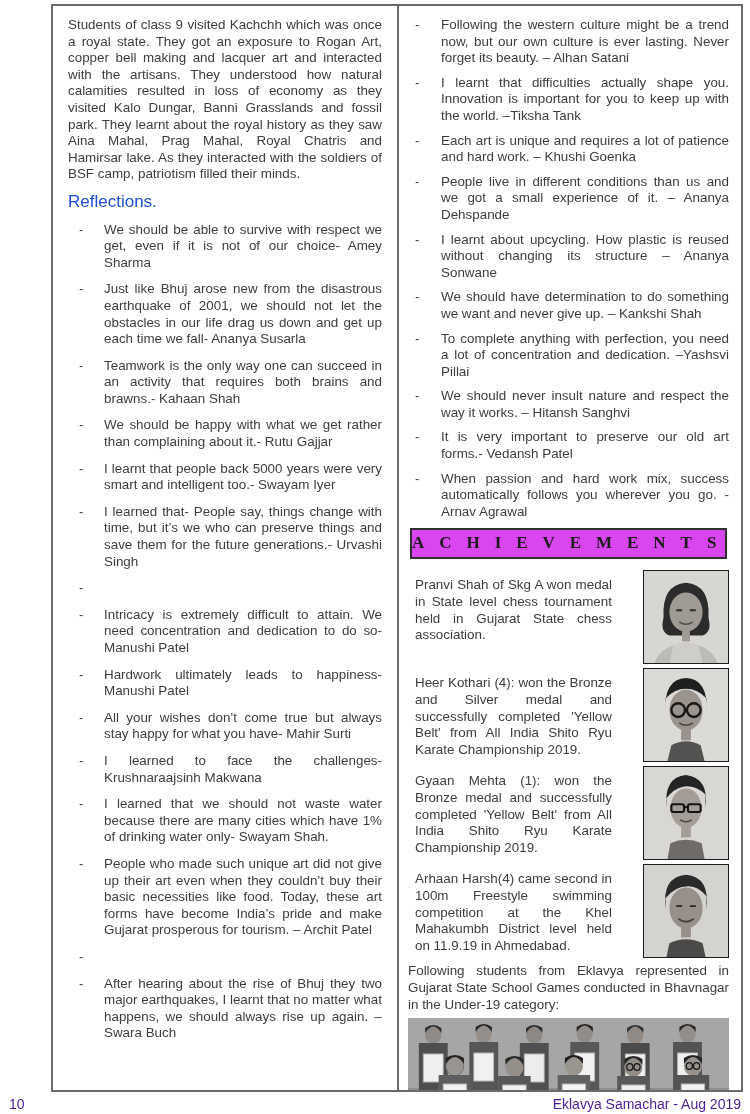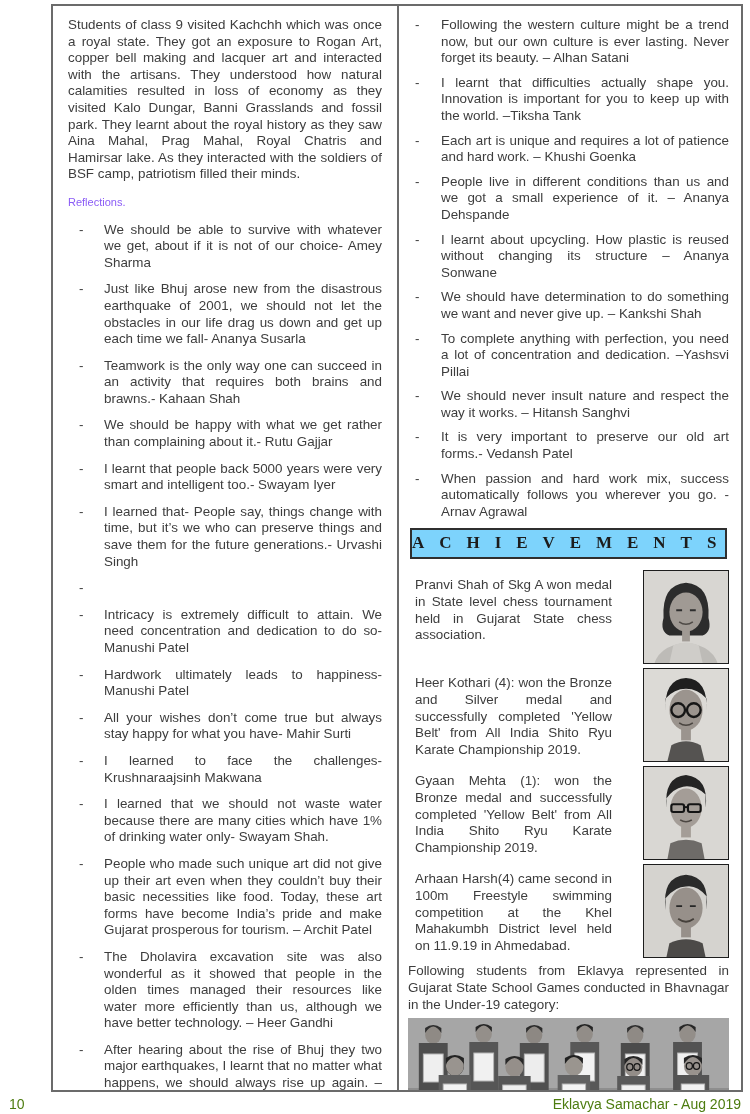--- a/index.html
+++ b/index.html
@@ -26,33 +26,33 @@
   .col-right { padding: 11px 12px 6px 9px; border-left: 2px solid #6b6b6b; }
 
   .body-text {
     font-size: 13.4px;
     line-height: 16.6px;
     text-align: justify;
     color: #3d3d3d;
   }
   .intro { margin-bottom: 11px; }
   .section-heading {
-    font-size: 11px; line-height: 16.6px;
-    color: #8b5cf6; margin-bottom: 11px;
+    font-size: 17px; line-height: 16.6px;
+    color: #1d4ed8; margin-bottom: 11px;
   }
   ul.reflist { list-style: none; }
   ul.reflist li { display: flex; margin-bottom: 10px; }
   .col-right ul.reflist li { margin-bottom: 8px; }
   .bullet { flex: none; width: 36px; padding-left: 11px; }
   .col-right .bullet { width: 33px; padding-left: 7px; }
   .reftext { flex: 1; }
 
   .achievements-banner {
     margin: 7px 2px 11px 2px;
-    background: #7dd3fc;
+    background: #d946ef;
     border: 2px solid #2f2f2f;
     text-align: center;
     padding: 3px 0 4px 0;
   }
   .achievements-banner span {
     font-family: "Liberation Serif", serif;
     font-weight: bold;
     font-size: 17px;
     letter-spacing: 0.88em;
     color: #1c1c1c;
@@ -71,36 +71,36 @@
 
   .team-intro { margin: 4px 0 5px 0; }
   .group-photo { width: 100%; height: 108px; margin-bottom: 4px; background: #9c9c9c; }
   .group-photo svg { display: block; width: 100%; height: 100%; }
   .caption { margin-bottom: 1px; }
 
   .page-footer {
     position: absolute;
     left: 7px; right: 7px; top: 1094px;
     display: flex; justify-content: space-between;
-    font-size: 14px; line-height: 18px; color: #4d7c0f;
+    font-size: 14px; line-height: 18px; color: #4c1d95;
     padding: 1px 2px 0 2px;
   }
 </style>
 </head>
 <body>
 
 <div class="content-box">
 
   <div class="col col-left">
     <p class="body-text intro">Students of class 9 visited Kachchh which was once a royal state. They got an exposure to Rogan Art, copper bell making and lacquer art and interacted with the artisans. They understood how natural calamities resulted in loss of economy as they visited Kalo Dungar, Banni Grasslands and fossil park. They learnt about the royal history as they saw Aina Mahal, Prag Mahal, Royal Chatris and Hamirsar lake. As they interacted with the soldiers of BSF camp, patriotism filled their minds.</p>
     <p class="section-heading">Reflections.</p>
     <ul class="reflist body-text">
       <li>
           <span class="bullet">-</span>
-          <span class="reftext">We should be able to survive with whatever we get, about if it is not of our choice- Amey Sharma</span>
+          <span class="reftext">We should be able to survive with respect we get, even if it is not of our choice- Amey Sharma</span>
         </li>
       <li>
           <span class="bullet">-</span>
           <span class="reftext">Just like Bhuj arose new from the disastrous earthquake of 2001, we should not let the obstacles in our life drag us down and get up each time we fall- Ananya Susarla</span>
         </li>
       <li>
           <span class="bullet">-</span>
           <span class="reftext">Teamwork is the only way one can succeed in an activity that requires both brains and brawns.- Kahaan Shah</span>
         </li>
       <li>
@@ -137,21 +137,20 @@
       <li>
           <span class="bullet">-</span>
           <span class="reftext">I learned that we should not waste water because there are many cities which have 1% of drinking water only- Swayam Shah.</span>
         </li>
       <li>
           <span class="bullet">-</span>
           <span class="reftext">People who made such unique art did not give up their art even when they couldn’t buy their basic necessities like food. Today, these art forms have become India’s pride and make Gujarat prosperous for tourism. – Archit Patel</span>
         </li>
       <li>
           <span class="bullet">-</span>
-          <span class="reftext">The Dholavira excavation site was also wonderful as it showed that people in the olden times managed their resources like water more efficiently than us, although we have better technology. – Heer Gandhi</span>
         </li>
       <li>
           <span class="bullet">-</span>
           <span class="reftext">After hearing about the rise of Bhuj they two major earthquakes, I learnt that no matter what happens, we should always rise up again. – Swara Buch</span>
         </li>
 
     </ul>
   </div>
 
   <div class="col col-right">

